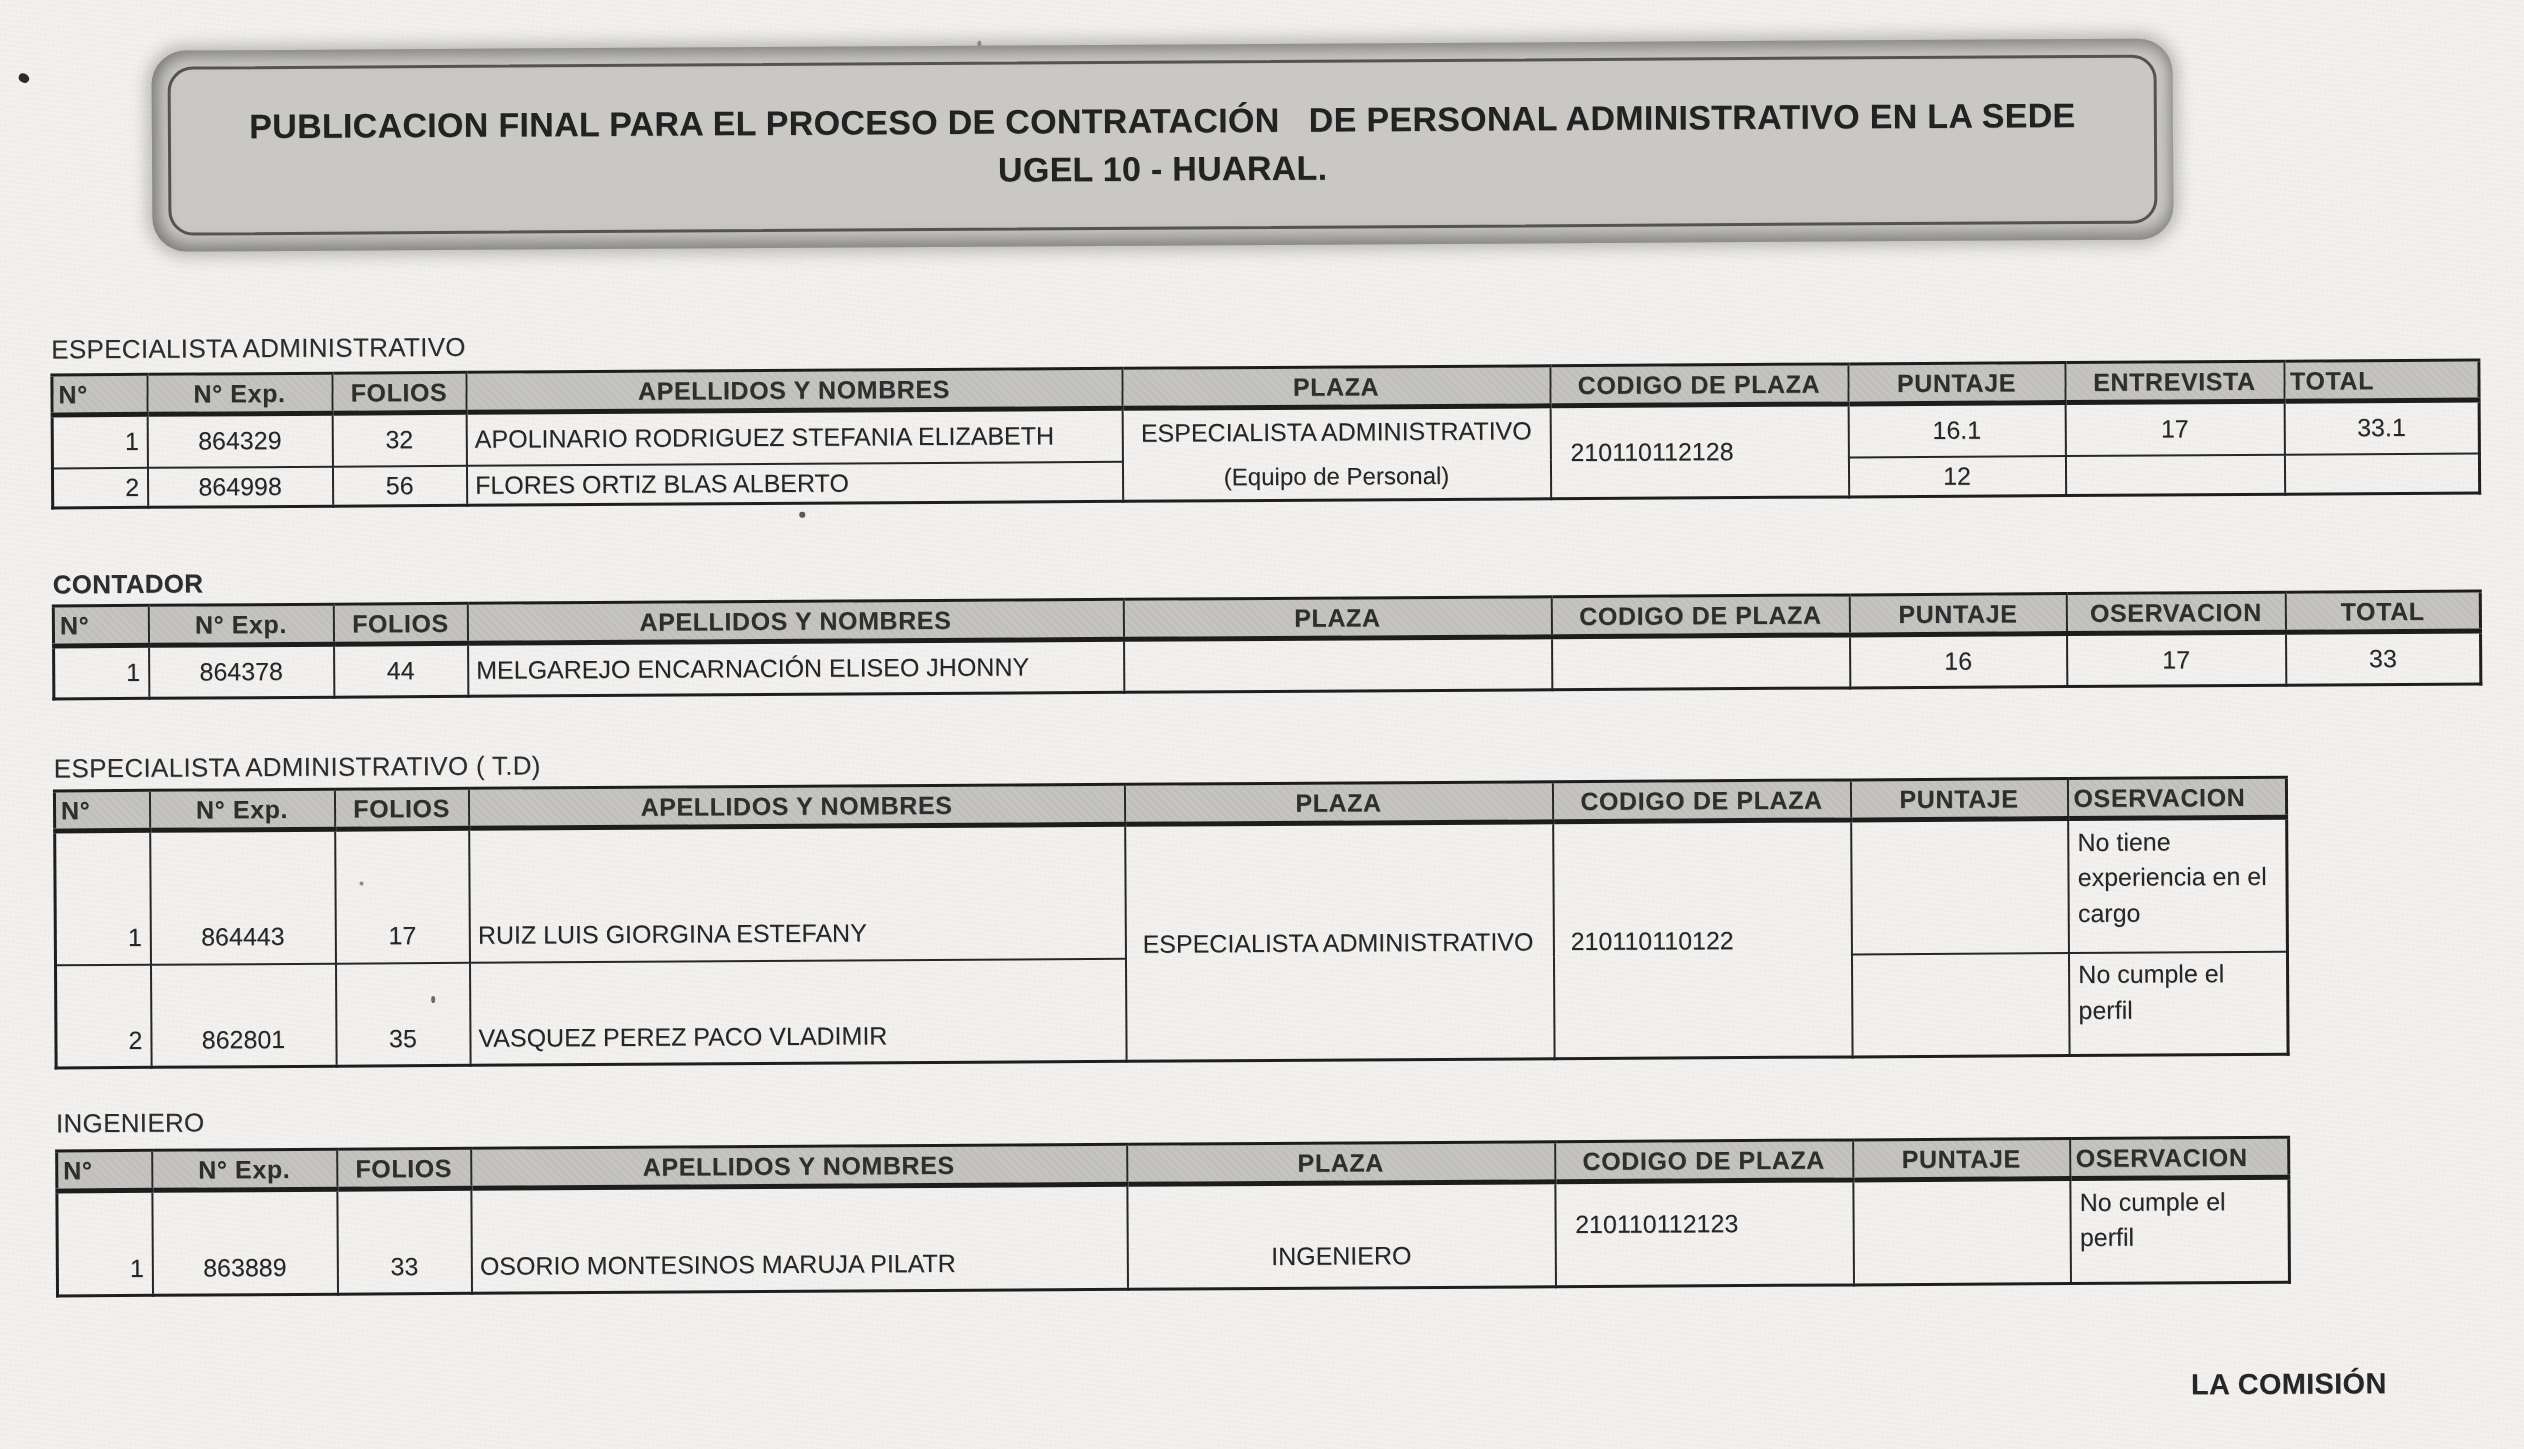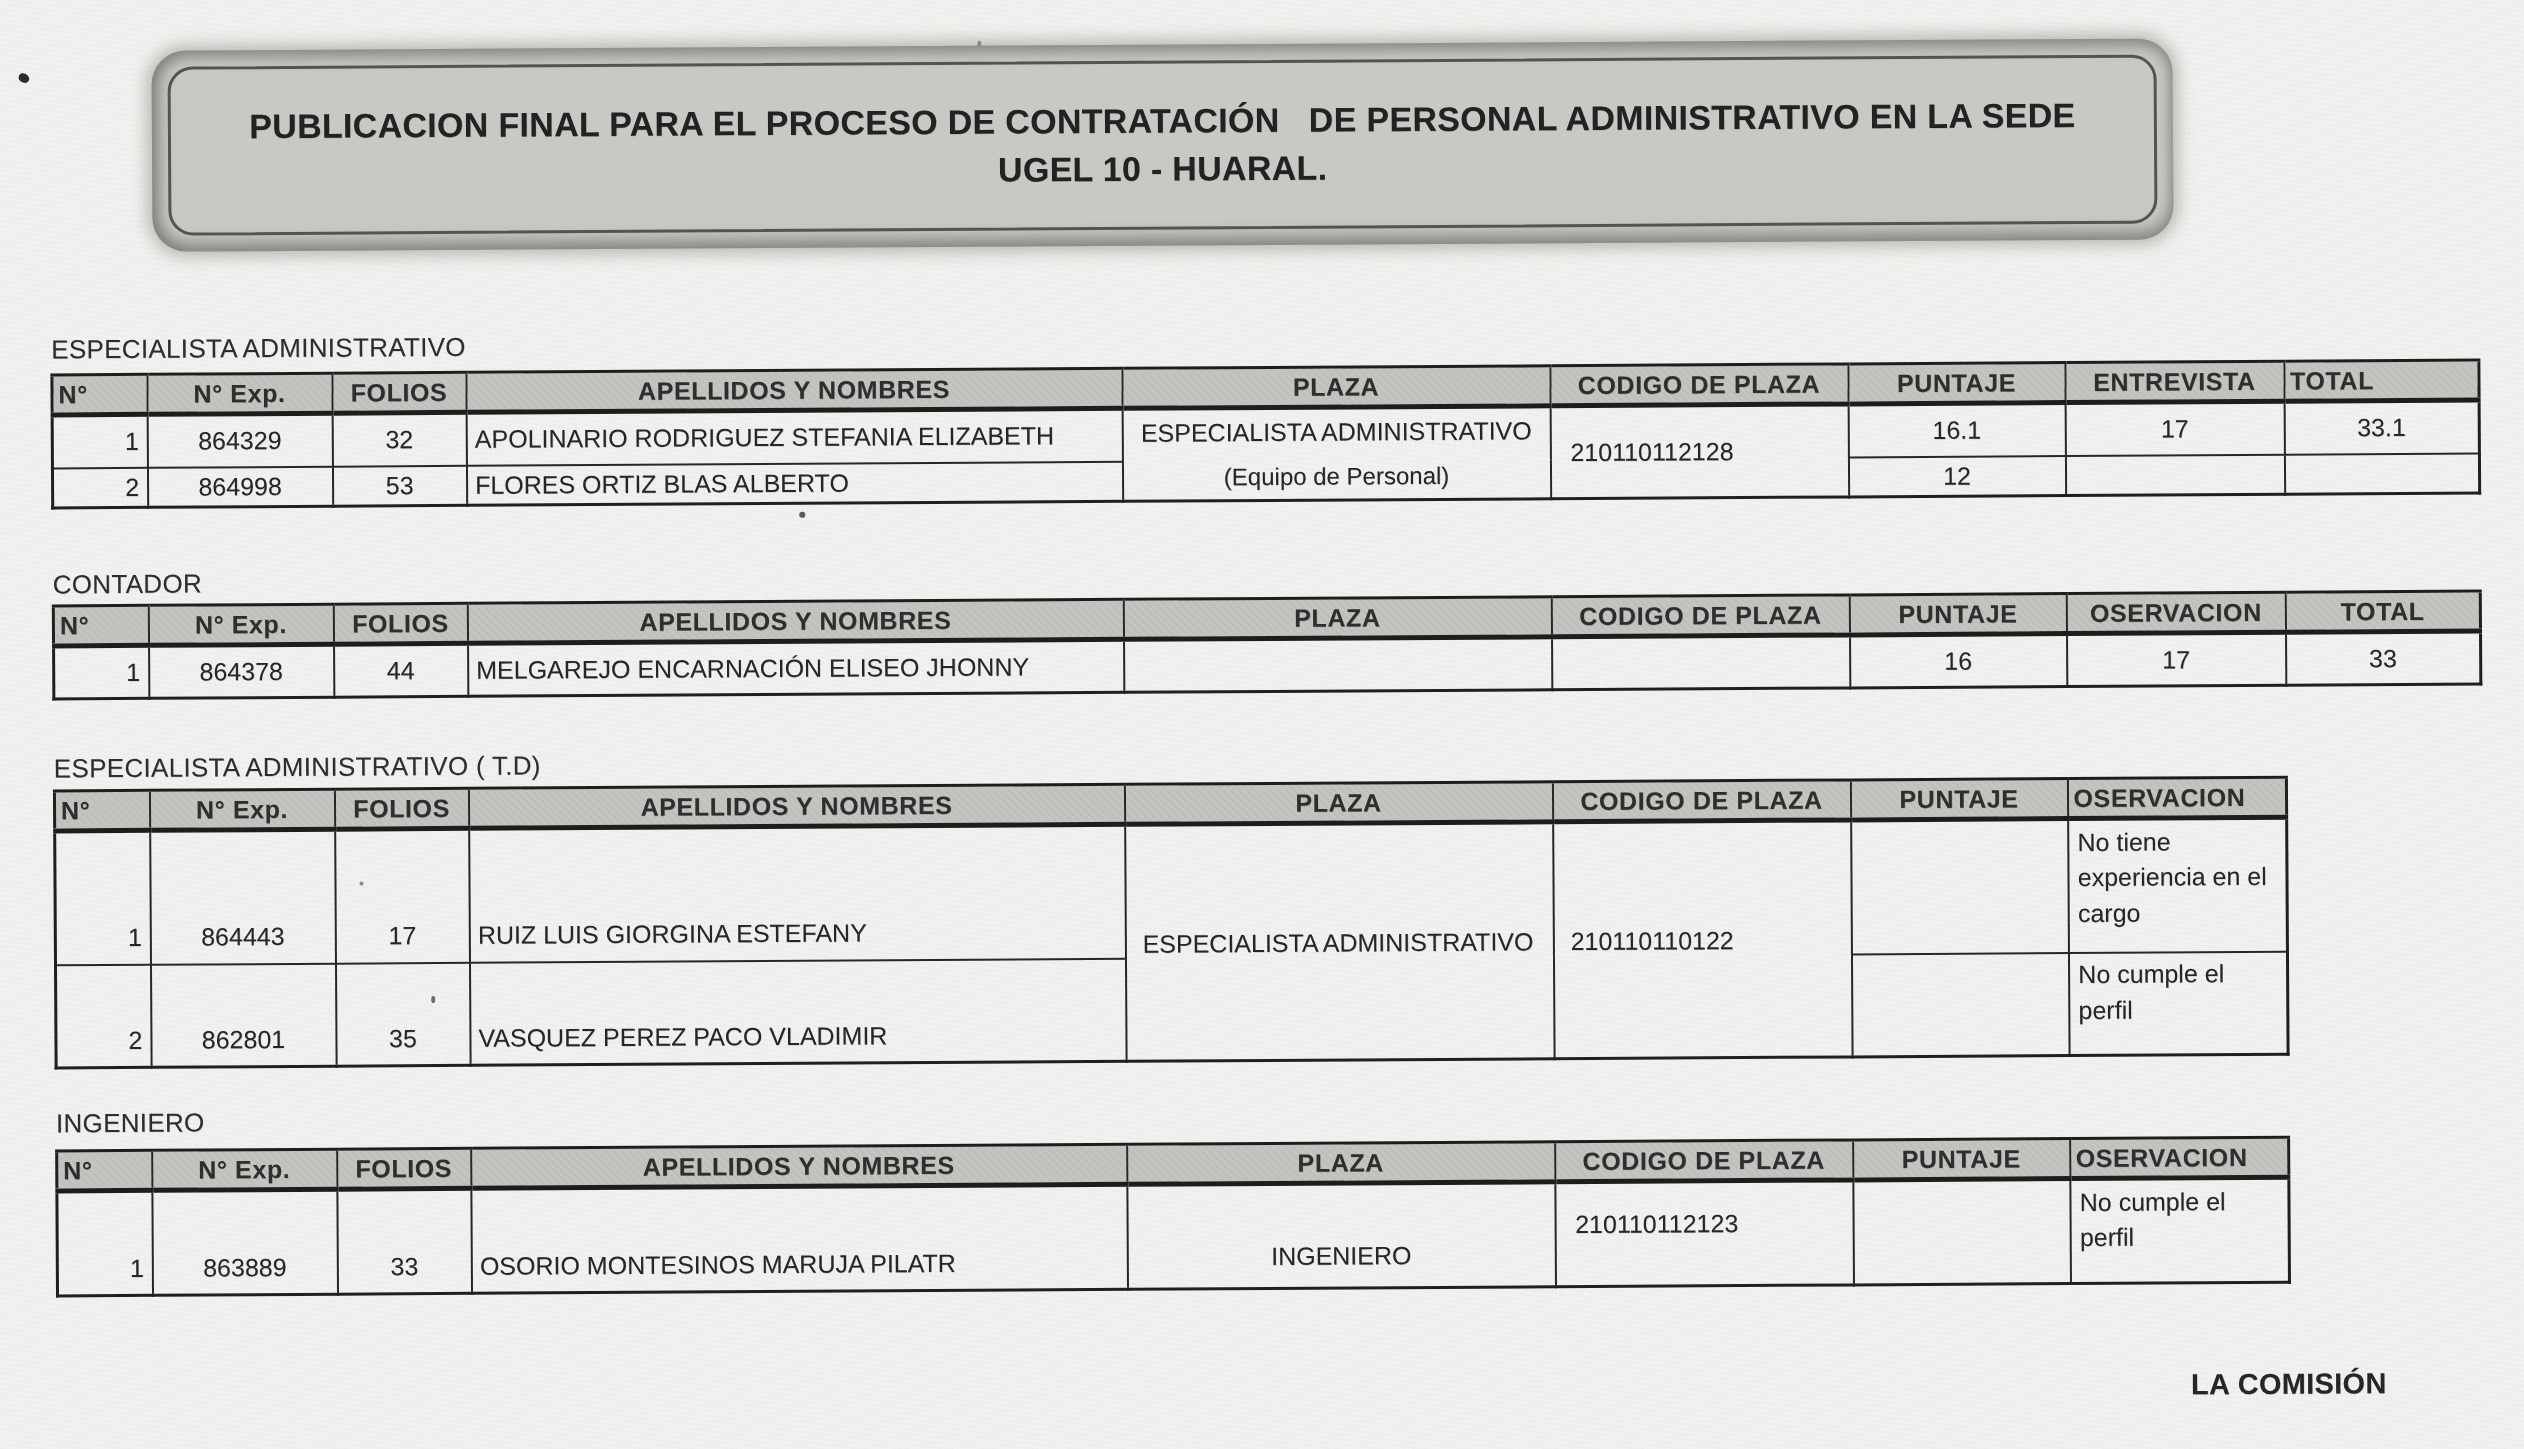--- a/index.html
+++ b/index.html
@@ -91,21 +91,21 @@
   .t-tall td.vmid{vertical-align:middle;padding-bottom:0;text-align:left;padding-left:16.2px;}
   .t-tall td.oserv{vertical-align:top;padding-bottom:0;}
   .t4 td.codigo{vertical-align:top;padding-top:26px;}
   .t4 td.plaza-b{vertical-align:bottom;text-align:center;padding-bottom:16.2px;}
 
   .t1{top:366px;}  .t1 thead tr{height:40px;} .t1 tr.r1{height:53px;} .t1 tr.r2{height:40px;}
   .t2{top:597px;}  .t2 thead tr{height:40px;} .t2 tbody tr{height:53px;}
   .t3{top:782px;} .t3 thead tr{height:40px;} .t3 tr.r1{height:134px;} .t3 tr.r2{height:103px;}
   .t4{top:1142px;} .t4 thead tr{height:40px;} .t4 tbody tr{height:105px;}
 
-  .lbl1{top:327px;} .lbl2{top:562px;} .lbl3{top:746px;} .lbl4{top:1101px;}
+  .lbl1{top:327px;} .lbl2{top:562px;font-weight:bold;} .lbl3{top:746px;} .lbl4{top:1101px;}
 
   .footer-sign{
     position:absolute;right:142px;top:1374px;
     font-weight:bold;font-size:29px;letter-spacing:0.3px;color:#262626;
   }
 
   
   .speck{position:absolute;border-radius:50%;pointer-events:none;}
   .sp1{left:22.5px;top:66px;width:10.6px;height:8.7px;background:#2e2c2a;transform:rotate(25deg);border-radius:45% 55% 50% 50%;}
   .sp2{left:801px;top:509px;width:5.6px;height:5.6px;background:#5a5a58;}
@@ -168,21 +168,21 @@
           <div class="plaza-l2">(Equipo de Personal)</div>
         </td>
         <td class="codigo" rowspan="2">210110112128</td>
         <td class="ctr">16.1</td>
         <td class="ctr">17</td>
         <td class="ctr">33.1</td>
       </tr>
       <tr class="r2">
         <td class="num">2</td>
         <td class="ctr">864998</td>
-        <td class="ctr">53</td>
+        <td class="ctr">56</td>
         <td class="name">FLORES ORTIZ BLAS ALBERTO</td>
         <td class="ctr">12</td>
         <td class="ctr"></td>
         <td class="ctr"></td>
       </tr>
     </tbody>
   </table>
 
   <div class="section-label lbl2">CONTADOR</div>
   <table class="t9 t2 t-short">

